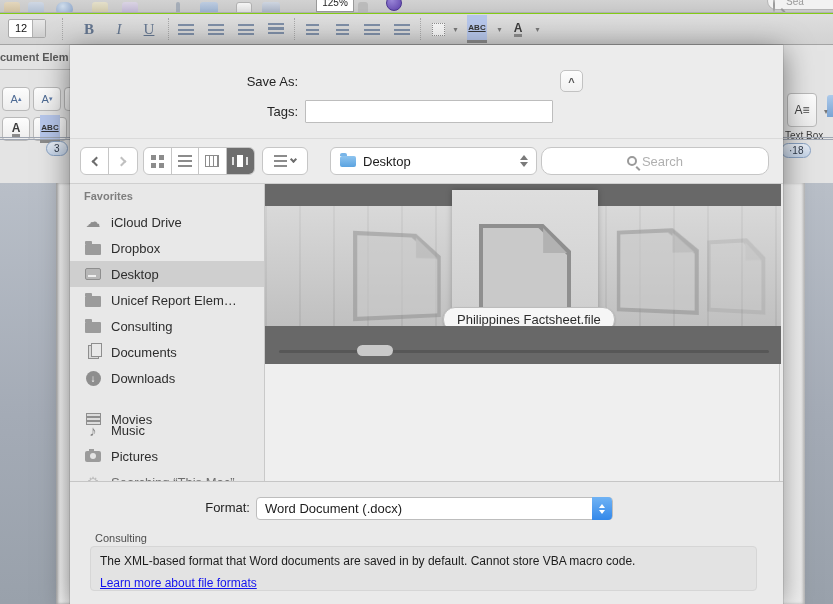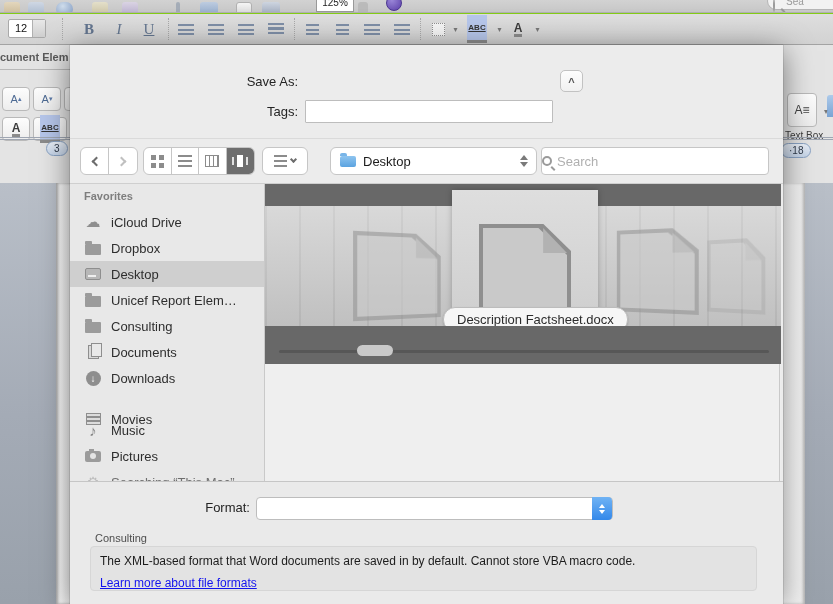--- a/index.html
+++ b/index.html
@@ -57,21 +57,21 @@
   .ic-cols { width:14px; height:12px; border:1px solid #8c8c8c; background:repeating-linear-gradient(90deg,rgba(0,0,0,0) 0 3px,#8c8c8c 3px 4px); }
   .ic-flow { width:16px; height:12px; position:relative; }
   .ic-flow::before { content:""; position:absolute; left:5px; top:0; width:6px; height:12px; background:#fff; }
   .ic-flow::after { content:""; position:absolute; left:0; top:2px; width:2px; height:8px; background:#e0e0e0; box-shadow:14px 0 0 #e0e0e0; }
   .popup { position:absolute; top:102px; height:28px; background:#fff; border:1px solid #c6c6c6; border-radius:6px; display:flex; align-items:center; }
   .folder-blue { width:16px; height:11px; background:linear-gradient(#8ec4ef,#5ba3e0); border-radius:2px; position:relative; margin:0 7px 0 9px; }
   .folder-blue::before { content:""; position:absolute; top:-3px; left:0; width:7px; height:3px; background:#79b5e8; border-radius:2px 2px 0 0; }
   .stepper { margin-left:auto; margin-right:8px; display:flex; flex-direction:column; align-items:center; gap:2px; }
   .tri-u { width:0; height:0; border-left:4px solid transparent; border-right:4px solid transparent; border-bottom:5px solid #7a7a7a; }
   .tri-d { width:0; height:0; border-left:4px solid transparent; border-right:4px solid transparent; border-top:5px solid #7a7a7a; }
-  .searchbox { position:absolute; top:102px; height:28px; background:#fff; border:1px solid #c6c6c6; border-radius:4px; display:flex; align-items:center; justify-content:flex-start; }
+  .searchbox { position:absolute; top:102px; height:28px; background:#fff; border:1px solid #c6c6c6; border-radius:10px; display:flex; align-items:center; justify-content:center; }
   .mag { width:10px; height:10px; border:2px solid #9a9a9a; border-radius:50%; position:relative; margin-right:5px; }
   .mag::after { content:""; position:absolute; width:2px; height:5px; background:#9a9a9a; left:8px; top:8px; transform:rotate(-45deg); }
   .ph-text { font-size:13px; color:#b0b0b0; }
 
   
   .content { position:absolute; left:0; top:138px; width:713px; height:298px; border-top:1px solid #cfcfcf; overflow:hidden; }
   .sidebar { position:absolute; left:0; top:0; width:195px; height:298px; background:#e8e8e8; border-right:1px solid #c9c9c9; overflow:hidden; }
   .sb-header { position:absolute; left:14px; top:6px; font-size:11px; font-weight:bold; color:#7e7e7e; }
   .sb-row { position:absolute; left:0; width:195px; height:26px; display:flex; align-items:center; padding-left:14px; }
   .sb-row.sel { background:#cfcfcf; }
@@ -397,35 +397,36 @@
 
         <div class="cf-card">
           <div class="docpage" style="left:27px;top:34px;width:92px;height:104px;">
             <span class="pg"></span>
               <span class="pg-in"></span>
               <span class="fold"></span>
           </div>
         </div>
 
         <div class="cf-pill">
-          <span>Description Factsheet.docx</span>
+          <span>Philippines Factsheet.file</span>
         </div>
 
         <div class="cf-botband"></div>
         <div class="cf-track"></div>
         <div class="cf-thumb"></div>
 
         <div class="listarea"></div>
       </div>
     </div>
 
     <div class="botsep"></div>
     <div class="botsec">
       <div class="row-label" style="left:75px;top:18px;width:105px;">Format:</div>
       <div class="fmt-select">
+        <span>Word Document (.docx)</span>
         <span class="fmt-step">
             <span class="tri-u"></span>
             <span class="tri-d"></span>
           </span>
       </div>
       <div class="desc-hd">Consulting</div>
       <div class="desc-box">
         <div class="desc-text">The XML-based format that Word documents are saved in by default. Cannot store VBA macro code.</div>
         <a class="desc-link" href="#">Learn more about file formats</a>
       </div>

